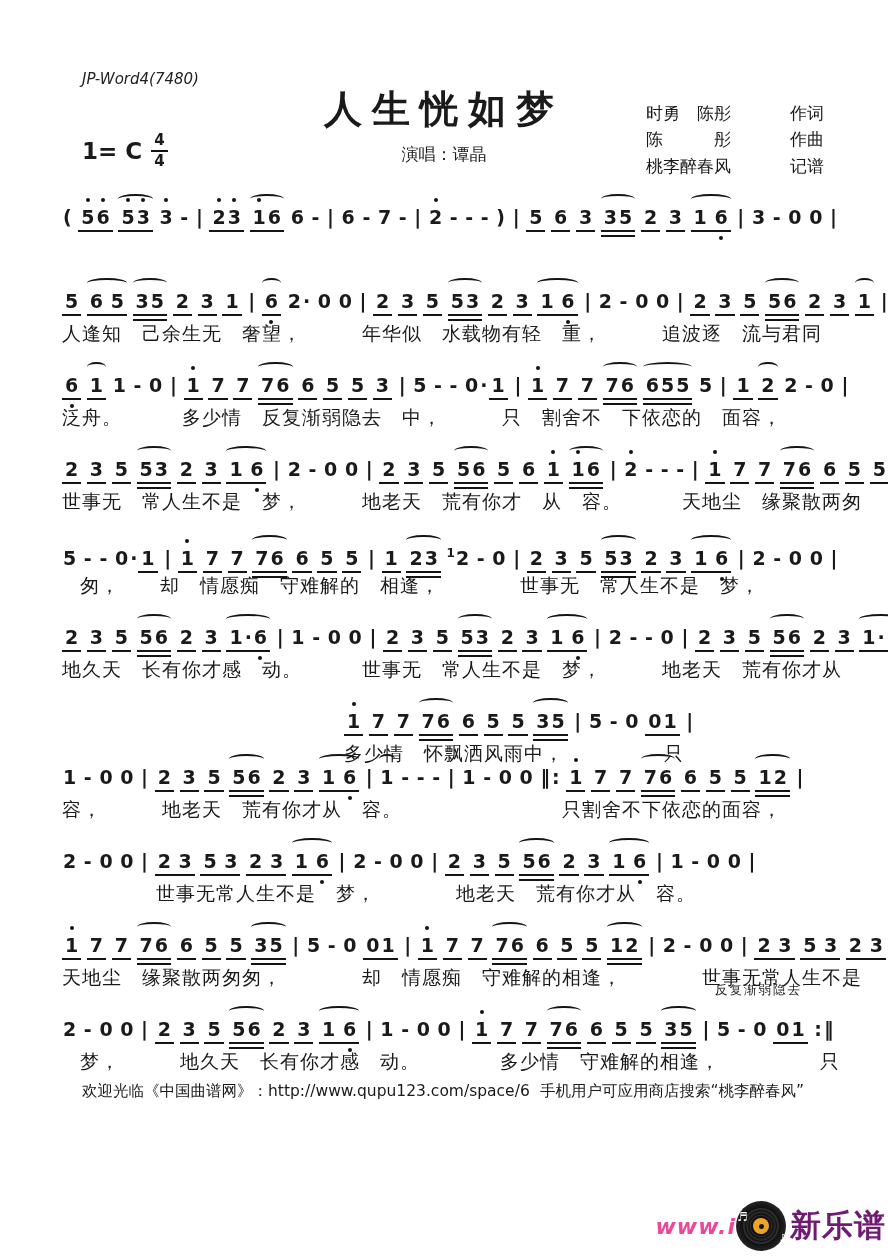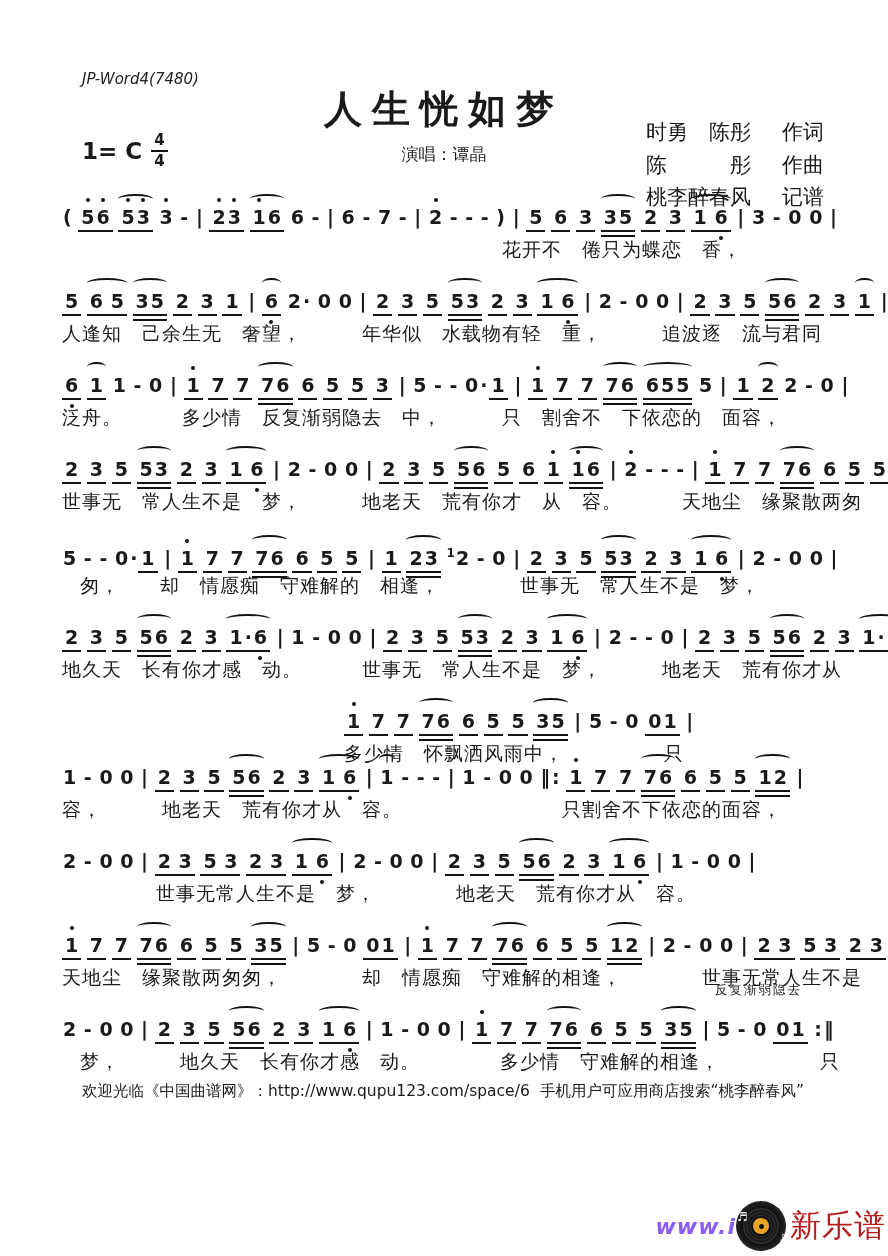--- a/index.html
+++ b/index.html
@@ -4,21 +4,21 @@
 <style>
   html,body{margin:0;padding:0;}
   body{width:888px;height:1256px;background:#ffffff;position:relative;overflow:hidden;
        font-family:"DejaVu Sans",sans-serif;color:#1a1a1a;}
   .page{position:absolute;inset:0;border-radius:15px;}
 
   
   .watermark{position:absolute;left:82px;top:70px;font-style:italic;font-size:15px;color:#222;}
   .title{position:absolute;left:0;right:0;top:76px;margin:8px;text-align:center;
          font-size:38px;font-weight:bold;letter-spacing:10px;font-family:"DejaVu Serif",serif;}
-  .credits{position:absolute;right:64px;top:116px;font-size:21px;line-height:1.55;}
+  .credits{position:absolute;right:64px;top:100px;font-size:17px;line-height:1.55;}
   .credit-row{display:flex;justify-content:space-between;gap:14px;min-width:178px;}
   .keytime{position:absolute;left:82px;top:133px;font-size:23px;font-weight:bold;
            display:flex;align-items:center;gap:9px;}
   .frac{display:inline-flex;flex-direction:column;align-items:center;font-size:15px;
         font-weight:bold;line-height:1;}
   .frac .num{border-bottom:2px solid #111;padding:0 3px 2px;margin-bottom:2px;}
   .frac .den{padding:0 3px;}
   .singer{position:absolute;left:0;right:0;top:143px;text-align:center;font-size:17px;}
 
   
@@ -47,33 +47,33 @@
   .notes .grace{display:inline-block;font-size:12px;vertical-align:8px;padding:0;}
 
   .repeat-note{position:absolute;right:86px;top:982px;font-size:12.5px;letter-spacing:2px;}
 
   
   .footer-left{position:absolute;left:82px;top:1078px;font-size:15.5px;line-height:1.75;}
   .footer-right{position:absolute;left:540px;top:1078px;font-size:15.5px;line-height:1.75;}
 
   
   .logo{position:absolute;right:2px;top:1198px;display:flex;align-items:center;height:56px;}
-  .logo-url{font-style:italic;font-weight:bold;font-size:22px;color:#8b5cf6;
+  .logo-url{font-style:italic;font-weight:bold;font-size:22px;color:#ec4899;
             letter-spacing:1px;margin-right:-4px;}
   .vinyl{position:relative;width:50px;height:50px;border-radius:50%;margin:0 4px;
          background:radial-gradient(circle,#111 0 28%,#303030 30%,#111 33%,
                     #2d2d2d 40%,#111 43%,#343434 49%,#111 52%,#262626 72%,#111 74%);
          flex:0 0 auto;}
   .vinyl .hole{position:absolute;left:50%;top:50%;width:16px;height:16px;margin:-8px 0 0 -8px;
          background:#eda425;border-radius:50%;}
   .vinyl .hole::after{content:'';position:absolute;left:50%;top:50%;width:5px;height:5px;
          margin:-2.5px 0 0 -2.5px;background:#111;border-radius:50%;}
   .vinyl .note-l{position:absolute;left:1px;top:9px;color:#fff;font-size:12px;}
   .vinyl .note-r{position:absolute;right:0px;bottom:8px;color:#fff;font-size:10px;}
-  .logo-brand{font-size:31px;font-weight:400;letter-spacing:1px;color:#b91c1c;
+  .logo-brand{font-size:31px;font-weight:700;letter-spacing:1px;color:#701a75;
               font-family:"DejaVu Sans",sans-serif;}
 </style>
 </head>
 <body>
 
 <div class="page">
 
   <div class="watermark">JP-Word4(7480)</div>
   <h1 class="title">人生恍如梦</h1>
 
@@ -98,21 +98,20 @@
       <span class="num">4</span>
       <span class="den">4</span>
     </span>
   </div>
 
   <div class="singer">演唱：谭晶</div>
 
   <div class="score">
     <div class="system sys1">
       <div class="notes"><span class="n">(</span> <span class="grp u1"><span class="n da">5</span><span class="n da">6</span></span> <span class="grp u1 arc"><span class="n da">5</span><span class="n da">3</span></span> <span class="n da">3</span> <span class="n">-</span> <span class="n">|</span> <span class="grp u1"><span class="n da">2</span><span class="n da">3</span></span> <span class="grp u1 arc"><span class="n da">1</span><span class="n">6</span></span> <span class="n">6</span> <span class="n">-</span> <span class="n">|</span> <span class="n">6</span> <span class="n">-</span> <span class="n">7</span> <span class="n">-</span> <span class="n">|</span> <span class="n da">2</span> <span class="n">-</span> <span class="n">-</span> <span class="n">-</span> <span class="n">)</span> <span class="n">|</span> <span class="grp u1"><span class="n">5</span></span> <span class="grp u1"><span class="n">6</span></span> <span class="grp u1"><span class="n">3</span></span> <span class="grp u2 arc"><span class="n">3</span><span class="n">5</span></span> <span class="grp u1"><span class="n">2</span></span> <span class="grp u1"><span class="n">3</span></span> <span class="grp u1 arc"><span class="n">1</span> <span class="n db">6</span></span> <span class="n">|</span> <span class="n">3</span> <span class="n">-</span> <span class="n">0</span> <span class="n">0</span> <span class="n">|</span></div>
-      <div class="lyrics">花开不　倦只为蝶恋　香，</div>
     </div>
     <div class="system sys2">
       <div class="notes"><span class="grp u1"><span class="n">5</span></span> <span class="grp u1 arc"><span class="n">6</span> <span class="n">5</span></span> <span class="grp u2 arc"><span class="n">3</span><span class="n">5</span></span> <span class="grp u1"><span class="n">2</span></span> <span class="grp u1"><span class="n">3</span></span> <span class="grp u1"><span class="n">1</span></span> <span class="n">|</span> <span class="grp u1 arc"><span class="n db">6</span></span> <span class="n">2</span><span class="n">·</span> <span class="n">0</span> <span class="n">0</span> <span class="n">|</span> <span class="grp u1"><span class="n">2</span></span> <span class="grp u1"><span class="n">3</span></span> <span class="grp u1"><span class="n">5</span></span> <span class="grp u2 arc"><span class="n">5</span><span class="n">3</span></span> <span class="grp u1"><span class="n">2</span></span> <span class="grp u1"><span class="n">3</span></span> <span class="grp u1 arc"><span class="n">1</span> <span class="n db">6</span></span> <span class="n">|</span> <span class="n">2</span> <span class="n">-</span> <span class="n">0</span> <span class="n">0</span> <span class="n">|</span> <span class="grp u1"><span class="n">2</span></span> <span class="grp u1"><span class="n">3</span></span> <span class="grp u1"><span class="n">5</span></span> <span class="grp u2 arc"><span class="n">5</span><span class="n">6</span></span> <span class="grp u1"><span class="n">2</span></span> <span class="grp u1"><span class="n">3</span></span> <span class="grp u1 arc"><span class="n">1</span></span> <span class="n">|</span></div>
       <div class="lyrics">人逢知　己余生无　奢望，　　　年华似　水载物有轻　重，　　　追波逐　流与君同</div>
     </div>
     <div class="system sys3">
       <div class="notes"><span class="grp u1"><span class="n db">6</span></span> <span class="grp u1 arc"><span class="n">1</span></span> <span class="n">1</span> <span class="n">-</span> <span class="n">0</span> <span class="n">|</span> <span class="grp u1"><span class="n da">1</span></span> <span class="grp u1"><span class="n">7</span></span> <span class="grp u1"><span class="n">7</span></span> <span class="grp u2 arc"><span class="n">7</span><span class="n">6</span></span> <span class="grp u1"><span class="n">6</span></span> <span class="grp u1"><span class="n">5</span></span> <span class="grp u1"><span class="n">5</span></span> <span class="grp u1"><span class="n">3</span></span> <span class="n">|</span> <span class="n">5</span> <span class="n">-</span> <span class="n">-</span> <span class="n">0</span><span class="n">·</span><span class="grp u1"><span class="n">1</span></span> <span class="n">|</span> <span class="grp u1"><span class="n da">1</span></span> <span class="grp u1"><span class="n">7</span></span> <span class="grp u1"><span class="n">7</span></span> <span class="grp u2 arc"><span class="n">7</span><span class="n">6</span></span> <span class="grp u2 arc"><span class="n">6</span><span class="n">5</span><span class="n">5</span></span> <span class="n">5</span> <span class="n">|</span> <span class="grp u1"><span class="n">1</span></span> <span class="grp u1 arc"><span class="n">2</span></span> <span class="n">2</span> <span class="n">-</span> <span class="n">0</span> <span class="n">|</span></div>
       <div class="lyrics">泛舟。　　　多少情　反复渐弱隐去　中，　　　只　割舍不　下依恋的　面容，</div>
     </div>
     <div class="system sys4">

